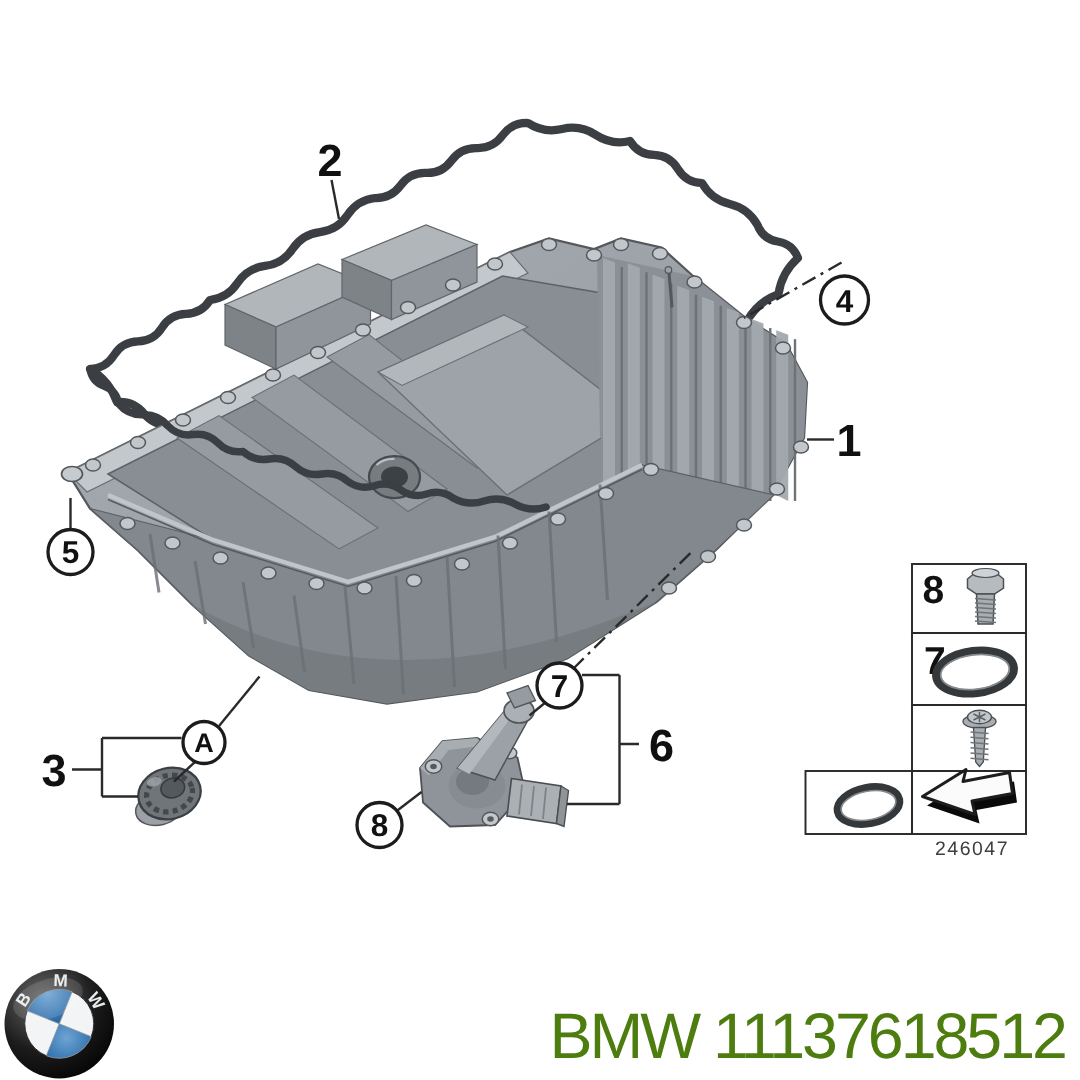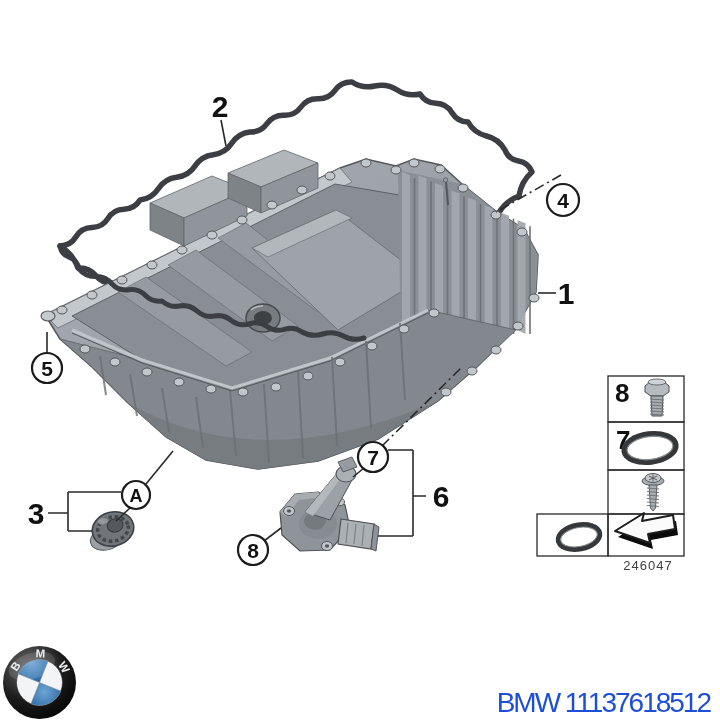--- a/index.html
+++ b/index.html
@@ -11,22 +11,22 @@
   .co30{font-size:30px;}
   .co21{font-size:21px;}
   .co18{font-size:18px;}
   .lgnum{font-family:"Liberation Sans",sans-serif;font-weight:700;fill:#111;font-size:26px;}
   .lgnum-sm{font-size:23px;}
   .drawno{font-family:"Liberation Sans",sans-serif;font-size:13px;fill:#3f3f3f;letter-spacing:1px;}
   .cobubble{fill:#fff;stroke:#1c1c1c;stroke-width:2.2;}
   .ld{stroke:#2a2a2a;stroke-width:1.6;fill:none;}
   .ldd{stroke:#2a2a2a;stroke-width:1.6;fill:none;stroke-dasharray:10 4 2 4;}
   .lg{fill:none;stroke:#2a2a2a;stroke-width:1.3;}
-  .footer-text{position:absolute;right:10px;top:687px;font-size:28px;letter-spacing:-2px;
-               color:#1d4ed8;white-space:nowrap;}
+  .footer-text{position:absolute;right:10px;top:667px;font-size:43px;letter-spacing:-2px;
+               color:#4d7c0f;white-space:nowrap;}
   .bmw-logo{position:absolute;left:2px;top:645px;width:75px;height:75px;}
   .bmw-letter{font-family:"Liberation Sans",sans-serif;font-weight:700;font-size:11.5px;
               fill:#e9ecee;text-anchor:middle;}
 </style>
 </head>
 <body>
 
 <div class="stage">
 
   <svg class="art" viewBox="0 0 720 720">

